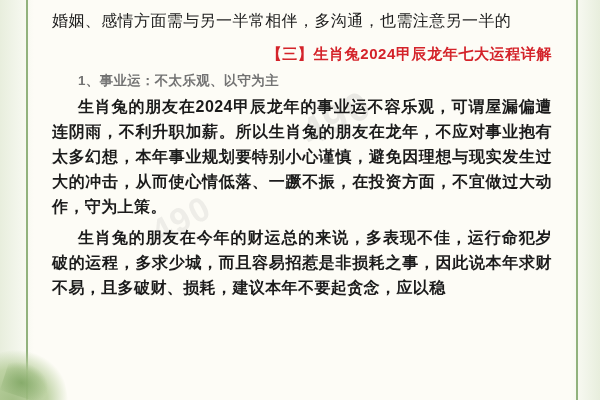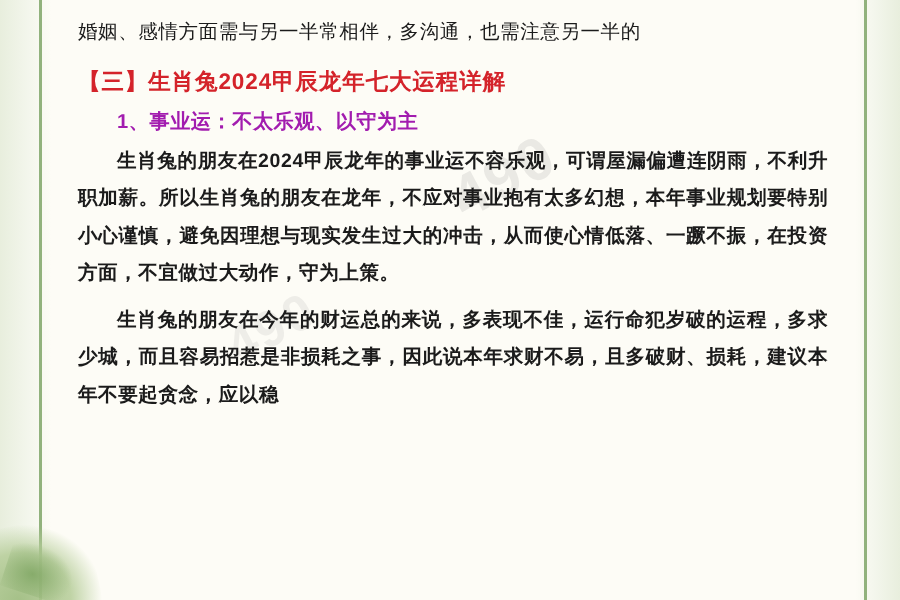--- a/index.html
+++ b/index.html
@@ -92,43 +92,43 @@
     position: absolute;
     left: 52px;
     top: 0;
     width: 500px;
     height: 400px;
     padding-top: 8px;
     box-sizing: border-box;
   }
   p.body-text {
     margin: 0 0 6px 0;
-    font-size: 13px;
+    font-size: 16px;
     line-height: 25px;
     color: #1b1b1b;
     text-align: justify;
     letter-spacing: .4px;
   }
   p.indent {
     text-indent: 26px;
     font-weight: bold;
   }
   .heading-red {
     margin: 12px 0 8px 0;
-    text-align: left;
+    text-align: right;
     font-size: 15px;
     font-weight: bold;
     color: #d4232a;
     letter-spacing: .6px;
   }
   .subhead {
     margin: 6px 0 4px 0;
     font-size: 13.4px;
     font-weight: bold;
-    color: #a21caf;
+    color: #737373;
     text-indent: 26px;
     letter-spacing: .4px;
   }
 </style>
 </head>
 <body>
 
 <div class="page">
   <div class="edge-left"></div>
   <div class="edge-right"></div>

